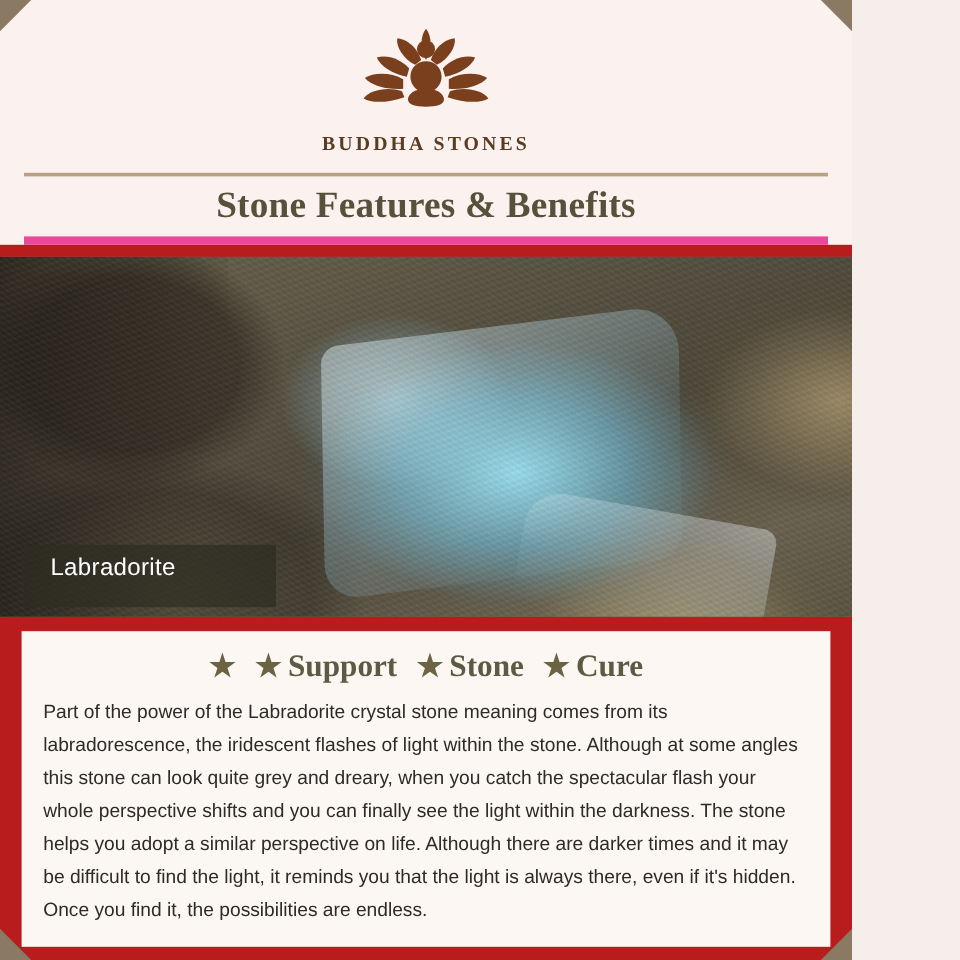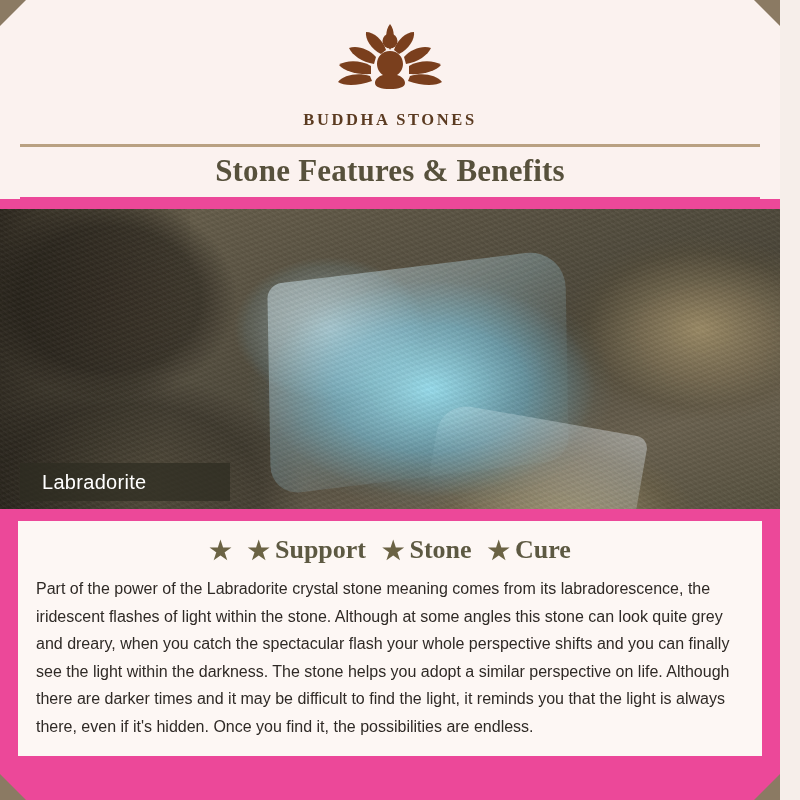--- a/index.html
+++ b/index.html
@@ -9,23 +9,23 @@
   body {
     width: 800px;
     height: 800px;
     font-family: "Liberation Sans", sans-serif;
     background: #f6eeea;
     overflow: hidden;
   }
 
   #page {
     position: relative;
-    width: 780px;
+    width: 710px;
     height: 800px;
-    background: #ec4899;
+    background: #b91c1c;
     overflow: hidden;
   }
 
   
   .corner {
     position: absolute;
     width: 0;
     height: 0;
     z-index: 5;
   }
@@ -73,21 +73,21 @@
     font-size: 16.5px;
     letter-spacing: 2.6px;
     color: #5b3b21;
     font-weight: bold;
     font-family: "Liberation Serif", serif;
   }
 
   .title-bar {
     margin: 14px 20px 0 20px;
     border-top: 3px solid #b9a182;
-    border-bottom: 2px solid #ec4899;
+    border-bottom: 7px solid #ec4899;
     padding: 6px 0 8px 0;
   }
   .title-bar .title {
     font-family: "Liberation Serif", serif;
     font-size: 31px;
     font-weight: bold;
     color: #57513c;
     letter-spacing: 0.2px;
   }
 
@@ -146,21 +146,21 @@
     left: 0; top: 0;
     width: 190px; height: 300px;
     background: linear-gradient(100deg, rgba(28,24,18,0.78), rgba(28,24,18,0.0) 85%);
   }
 
   .stone-label {
     position: absolute;
     left: 20px;
     bottom: 8px;
     min-width: 210px;
-    padding: 8px 16px 7px 22px;
+    padding: 8px 16px 21px 22px;
     background: rgba(46,44,33,0.72);
     color: #ffffff;
     font-size: 20px;
     font-family: "Liberation Sans", sans-serif;
     letter-spacing: 0.3px;
     box-sizing: border-box;
   }
 
   
   .panel {

